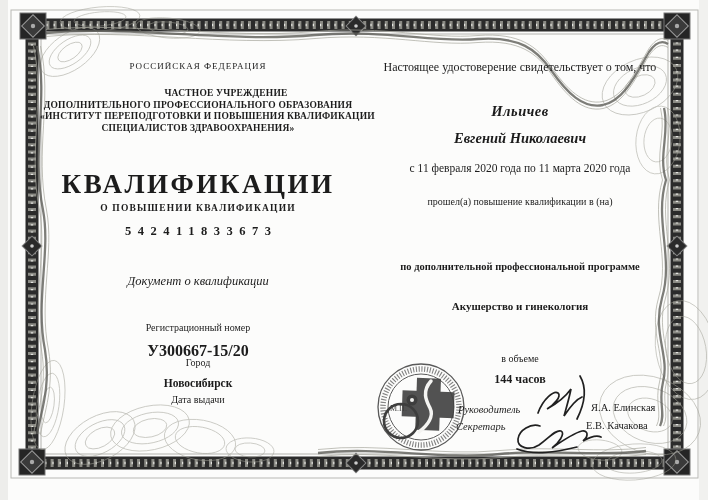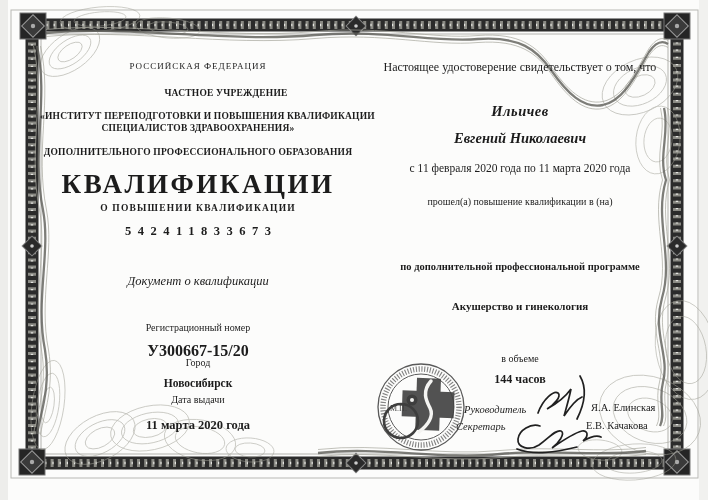--- a/index.html
+++ b/index.html
@@ -15,21 +15,21 @@
   .ribbon{fill:none;stroke:#5d5d58;stroke-width:2.3;opacity:.8;}
   .ribbon-side{fill:none;stroke:#a6a69c;stroke-width:1;opacity:.7;}
   .t{position:absolute;text-align:center;white-space:nowrap;}
   .colL{left:40px;width:316px;}
   .colR{left:365px;width:310px;}
   .sm{font-size:10px;}
   .b{font-weight:bold;}
   .i{font-style:italic;}
   .country{top:61px;font-size:9px;letter-spacing:1px;}
   .inst{font-weight:bold;font-size:9.5px;letter-spacing:.2px;}
-  .inst1{top:88px;padding-left:28px;} .inst2{top:99.5px;margin-top:47px;} .inst3{top:111px;} .inst4{top:122.5px;}
+  .inst1{top:88px;padding-left:28px;} .inst2{top:99.5px;} .inst3{top:111px;} .inst4{top:122.5px;}
   .doc-title{top:169px;font-size:27px;font-weight:bold;letter-spacing:2.5px;}
   .doc-sub{top:203px;font-size:9.5px;font-weight:bold;letter-spacing:1.2px;}
   .serial{top:224px;font-size:12.5px;font-weight:bold;letter-spacing:6.5px;text-indent:6.5px;}
   .doc-kind{top:274px;font-size:12.5px;font-style:italic;}
   .reg-label{top:322px;}
   .reg-num{top:342px;font-size:16px;}
   .city-label{top:357px;}
   .city{top:377px;font-size:11.5px;}
   .date-label{top:394px;}
   .issue-date{top:418px;font-size:12.5px;}
@@ -37,21 +37,21 @@
   .lastname{top:103px;font-size:14.5px;letter-spacing:.5px;}
   .firstname{top:130px;font-size:14.5px;}
   .period{top:162px;font-size:11.5px;}
   .action{top:196px;}
   .org{top:221px;font-size:11.5px;}
   .prog-label{top:261px;font-size:10.5px;}
   .prog-name{top:300px;font-size:11px;}
   .vol-label{top:353px;}
   .vol-value{top:372px;font-size:12px;}
   .sig-label{position:absolute;font-size:10.5px;font-style:italic;white-space:nowrap;}
-  .head-label{left:458px;top:404px;padding-left:6px;}
+  .head-label{left:458px;top:404px;}
   .sec-label{left:456px;top:421px;}
   .sig-name{position:absolute;font-size:10.5px;white-space:nowrap;}
   .head-name{left:591px;top:402px;}
   .sec-name{left:586px;top:420px;}
 </style>
 </head>
 <body>
 
 <div class="page">
 
@@ -201,21 +201,20 @@
   <div class="t colL doc-title">КВАЛИФИКАЦИИ</div>
   <div class="t colL doc-sub">О ПОВЫШЕНИИ КВАЛИФИКАЦИИ</div>
   <div class="t colL serial">542411833673</div>
   <div class="t colL doc-kind">Документ о квалификации</div>
 
   <div class="t colL sm reg-label">Регистрационный номер</div>
   <div class="t colL b reg-num">У300667-15/20</div>
   <div class="t colL sm city-label">Город</div>
   <div class="t colL b city">Новосибирск</div>
   <div class="t colL sm date-label">Дата выдачи</div>
-  <div class="t colL b issue-date">11 марта 2020 года</div>
 
   <div class="t colR statement">Настоящее удостоверение свидетельствует о том, что</div>
   <div class="t colR b i lastname">Ильичев</div>
   <div class="t colR b i firstname">Евгений Николаевич</div>
   <div class="t colR period">с 11 февраля 2020 года по 11 марта 2020 года</div>
   <div class="t colR sm action">прошел(а) повышение квалификации в (на)</div>
   <div class="t colR b prog-name">Акушерство и гинекология</div>
   <div class="t colR b prog-label">по дополнительной профессиональной программе</div>
   <div class="t colR sm vol-label">в объеме</div>
   <div class="t colR b vol-value">144 часов</div>

